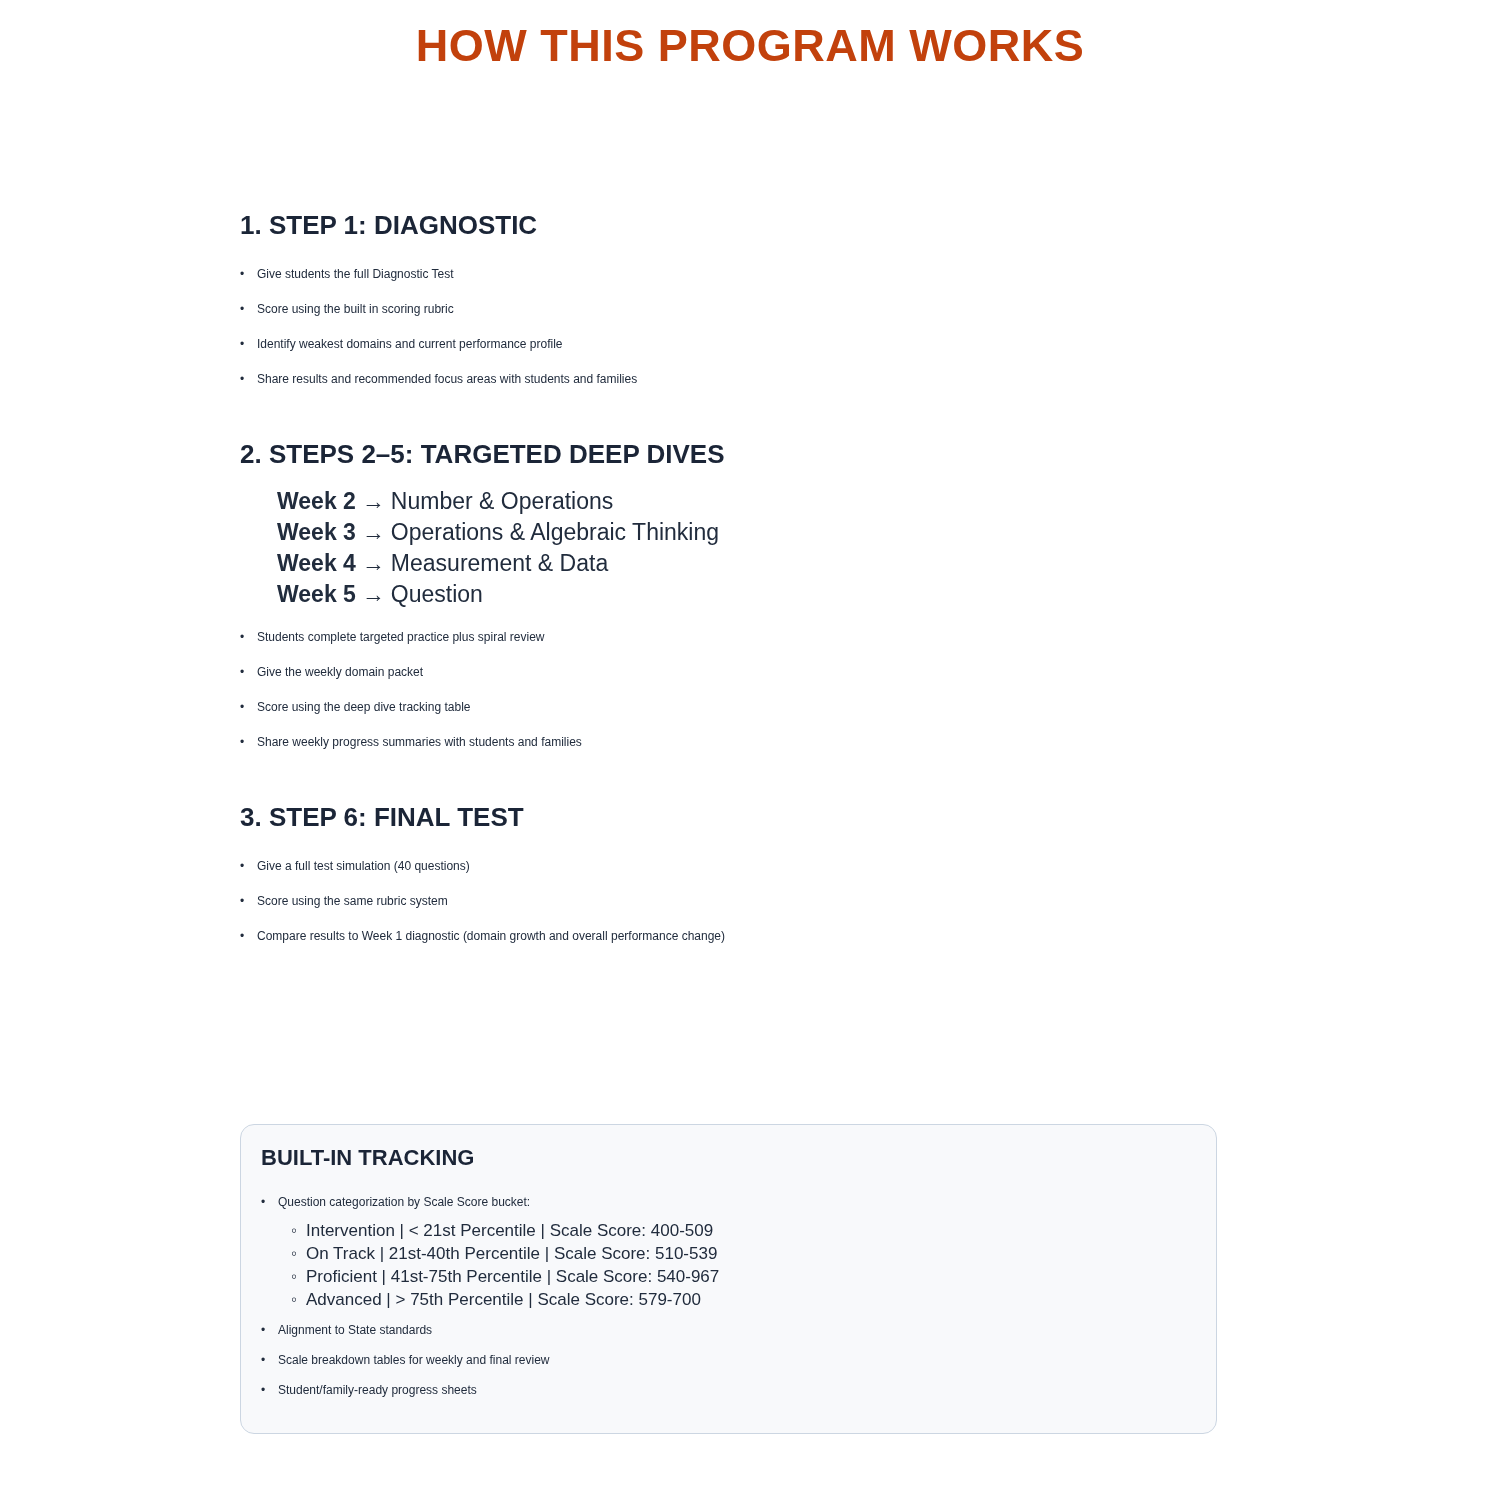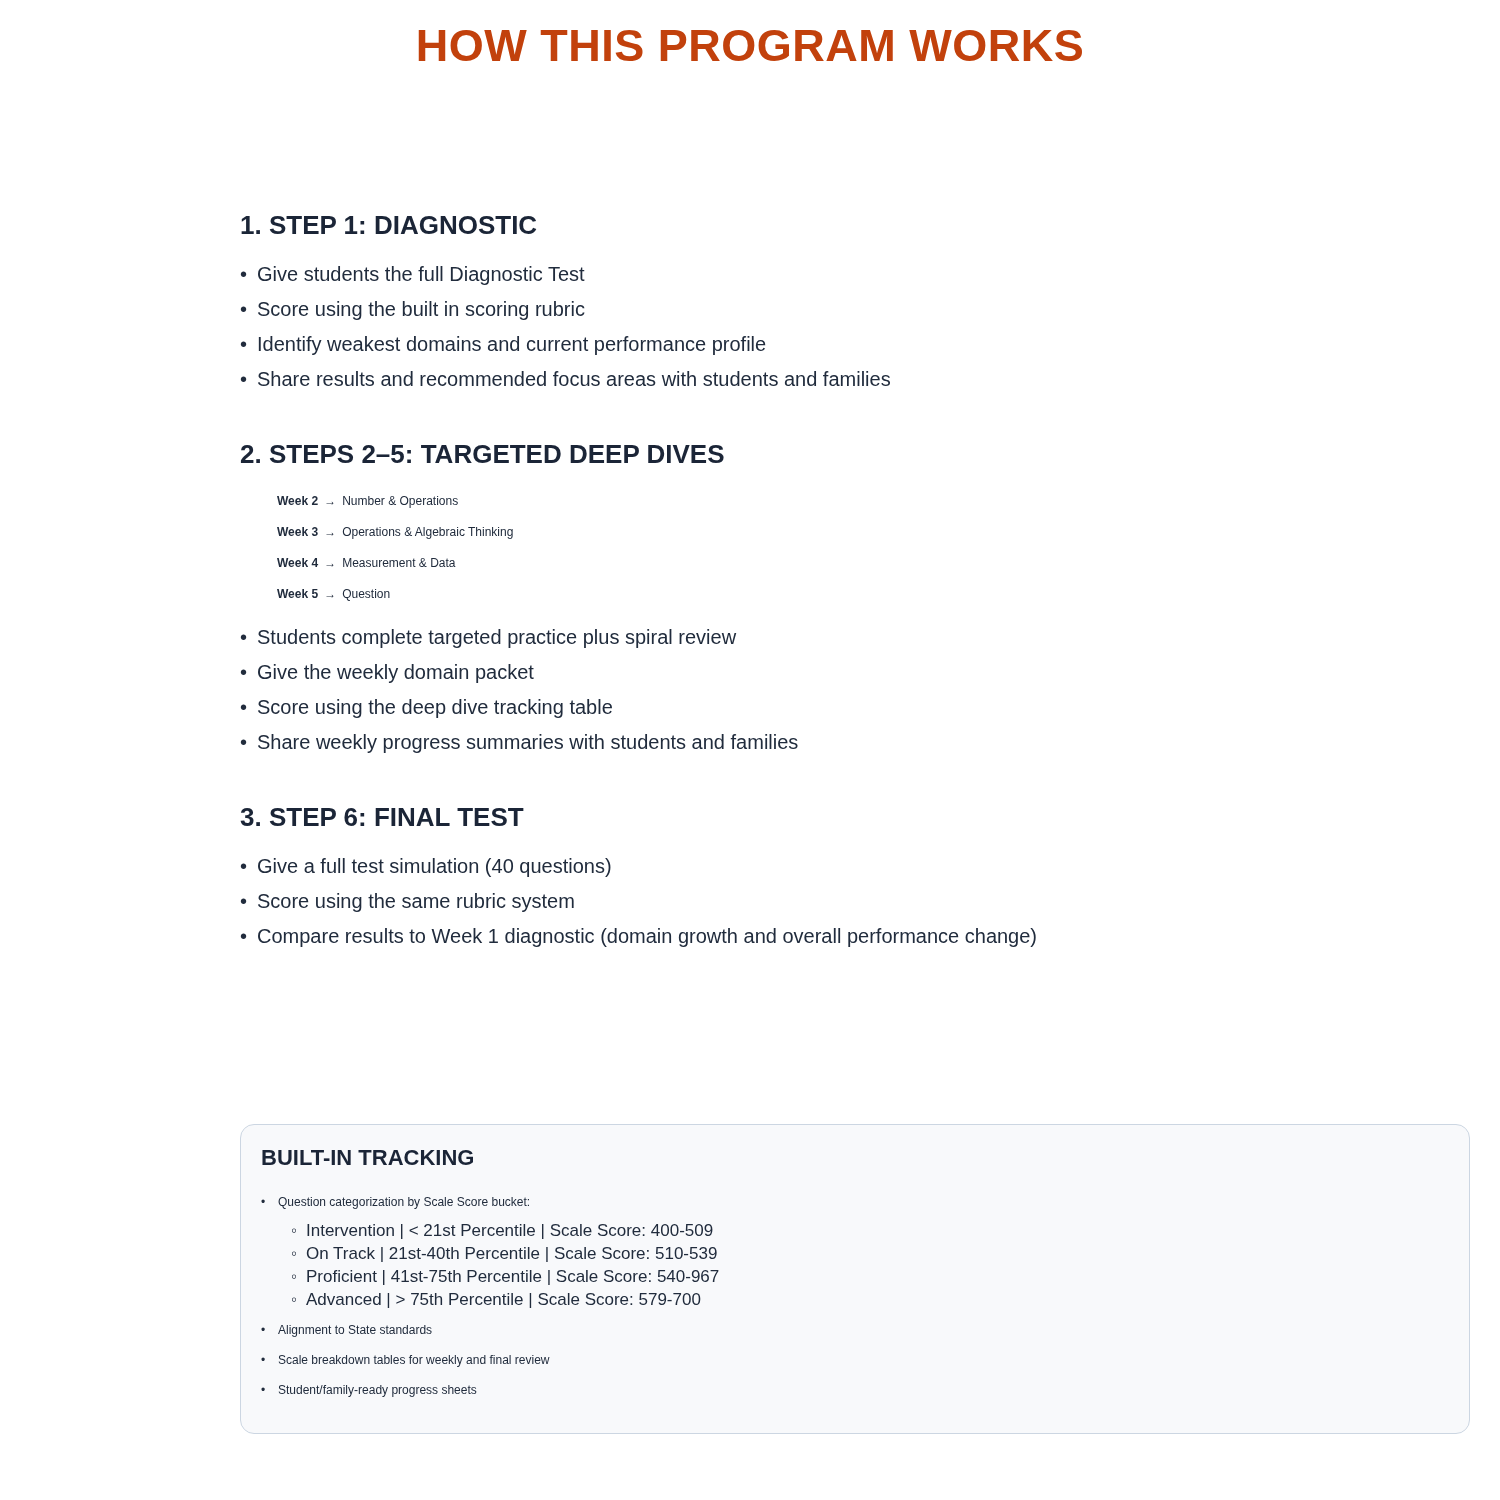--- a/index.html
+++ b/index.html
@@ -44,42 +44,42 @@
     margin-top: 42px;
   }
   ul.bullets {
     list-style: none;
     margin: 0;
     padding: 0;
   }
   ul.bullets li {
     position: relative;
     padding-left: 17px;
-    font-size: 20px;
+    font-size: 12px;
     line-height: 35px;
     color: #212c3d;
   }
   ul.bullets li::before {
     content: "\2022";
     position: absolute;
     left: 0;
   }
   .weeks {
     margin: 0 0 10px 37px;
   }
   .week-row {
-    font-size: 12px;
+    font-size: 23px;
     line-height: 31px;
     color: #212c3d;
   }
   .week-label { font-weight: bold; }
   .week-arrow { padding: 0 6px; }
   .tracking-box {
     margin-top: 170px;
-    width: 1230px;
+    width: 977px;
     background: #f8f9fb;
     border: 1px solid #ccd6e2;
     border-radius: 14px;
     padding: 20px 26px 28px 20px;
   }
   .tracking-title {
     margin: 0 0 16px 0;
     font-size: 22px;
     font-weight: bold;
     color: #1b2537;

